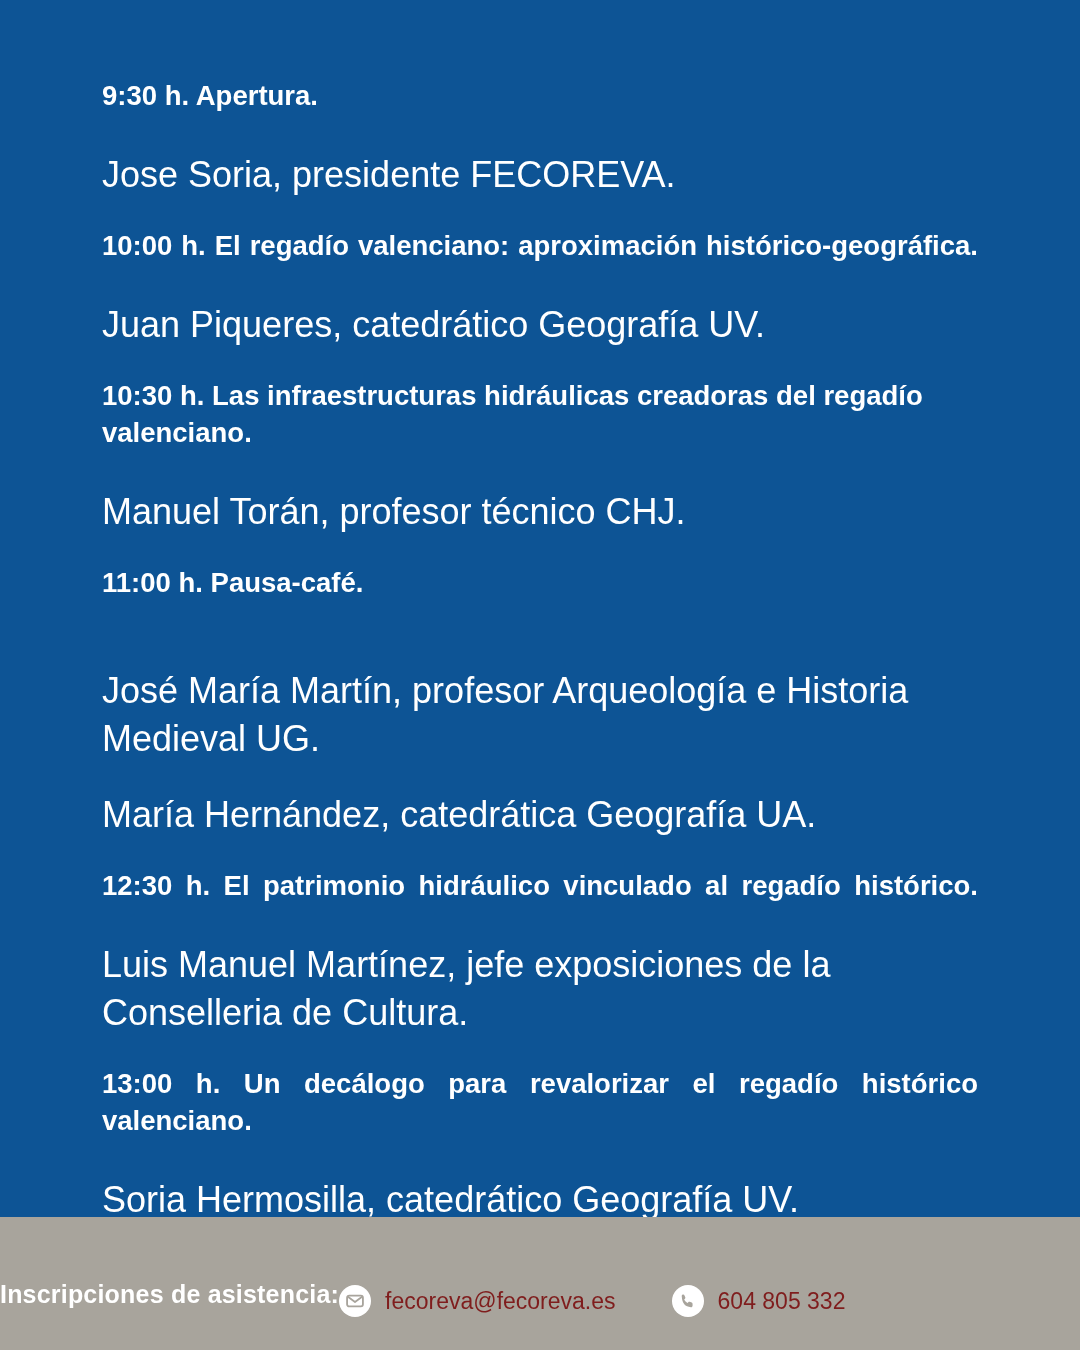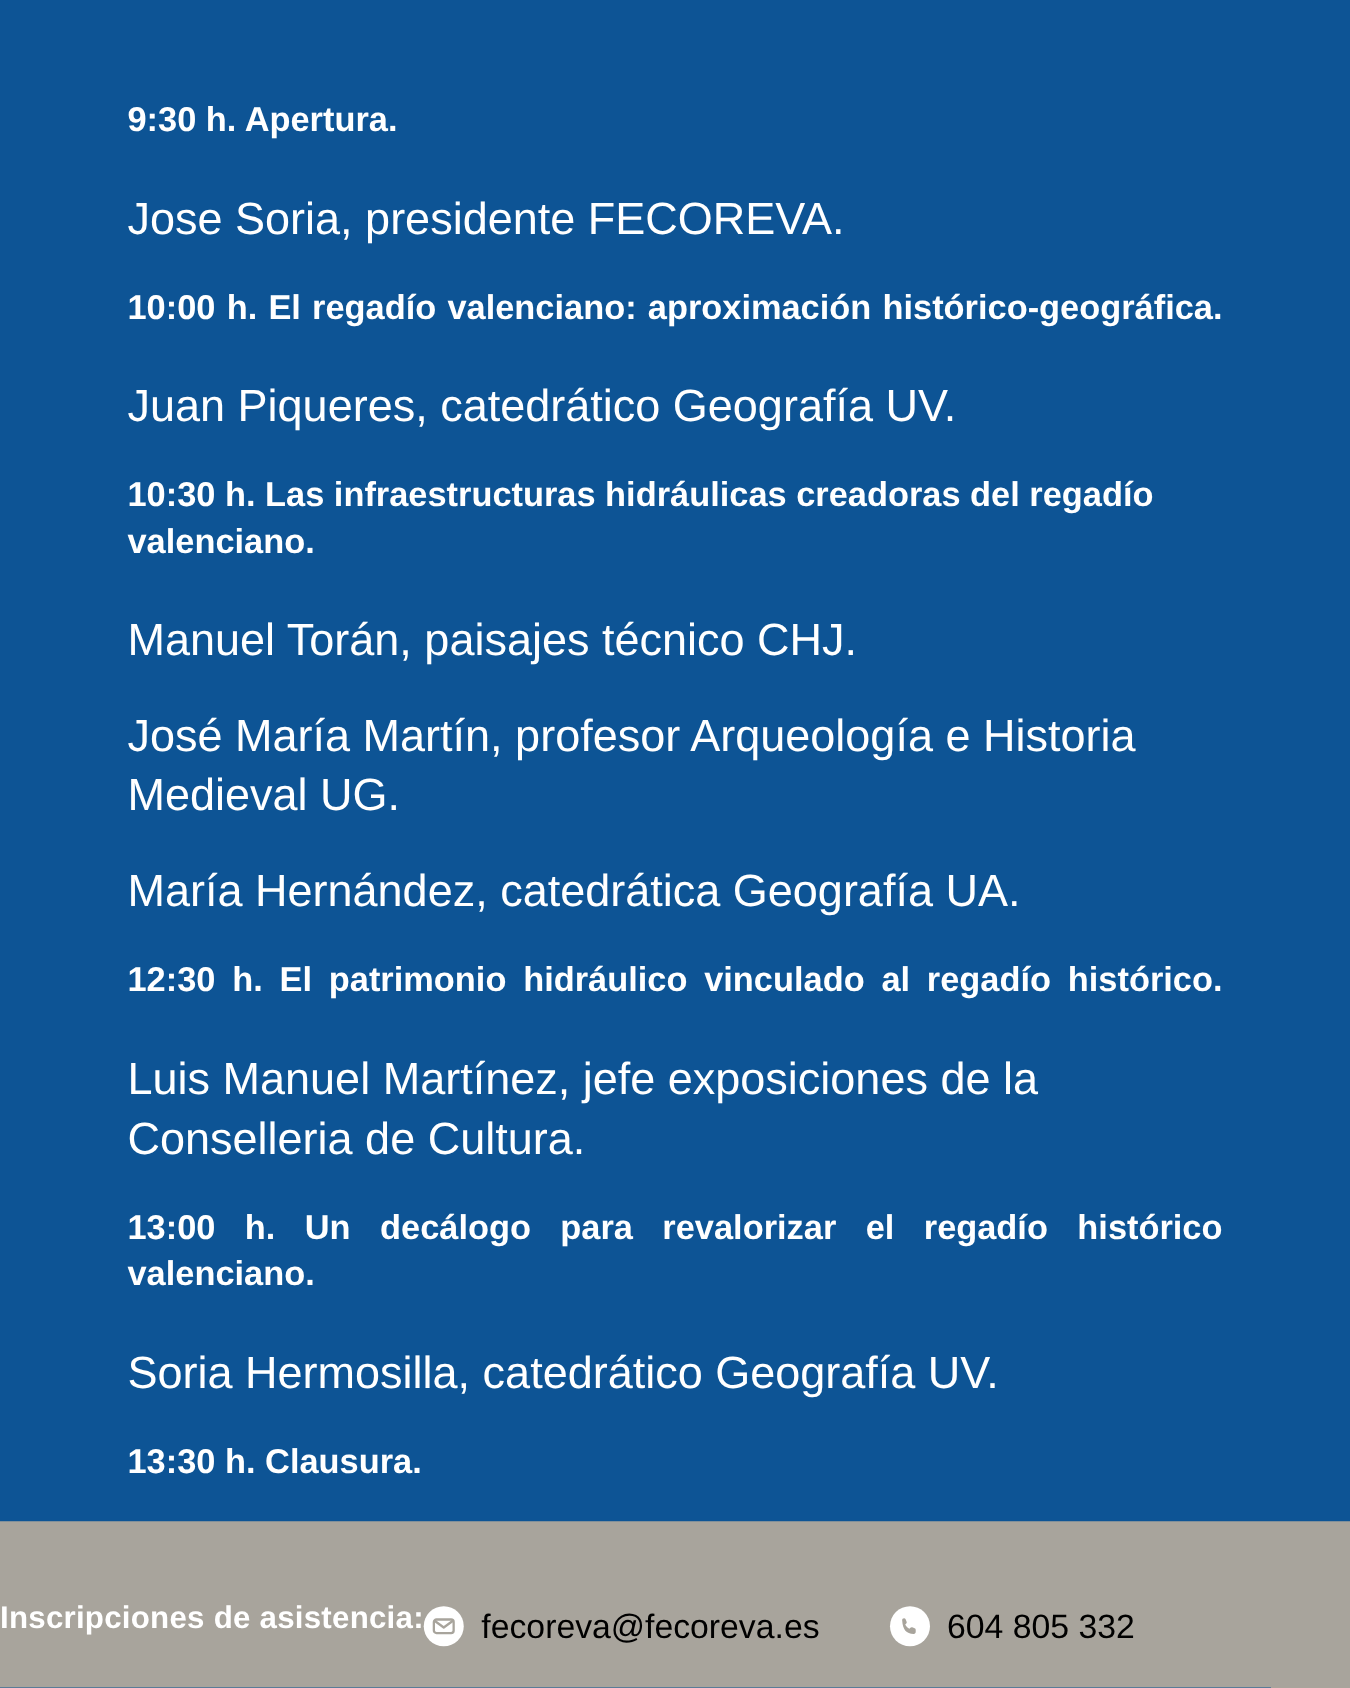--- a/index.html
+++ b/index.html
@@ -84,22 +84,22 @@
     display: flex;
     align-items: center;
     gap: 56px;
   }
   .contact {
     display: flex;
     align-items: center;
     gap: 14px;
   }
   .contact-text {
-    font-size: 27px;
-    color: #000000;
+    font-size: 23px;
+    color: #7f1d1d;
     line-height: 1;
   }
   .icon-circle {
     width: 32px;
     height: 32px;
     border-radius: 50%;
     background: #ffffff;
     display: flex;
     align-items: center;
     justify-content: center;
@@ -121,23 +121,26 @@
       <p class="entry-speaker">Jose Soria, presidente FECOREVA.</p>
     </div>
 
     <div class="entry">
       <p class="entry-title">10:00 h. El regadío valenciano: aproximación histórico-geográfica.</p>
       <p class="entry-speaker">Juan Piqueres, catedrático Geografía UV.</p>
     </div>
 
     <div class="entry">
       <p class="entry-title nojustify">10:30 h. Las infraestructuras hidráulicas creadoras del regadío valenciano.</p>
-      <p class="entry-speaker">Manuel Torán, paisajes técnico CHJ.</p>
+      <p class="entry-speaker">Manuel Torán, profesor técnico CHJ.</p>
     </div>
 
+    <div class="entry">
+      <p class="entry-title nojustify">11:00 h. Pausa-café.</p>
+    </div>
 
     <div class="entry">
       <p class="entry-speaker">José María Martín, profesor Arqueología e Historia Medieval UG.</p>
     </div>
 
     <div class="entry">
       <p class="entry-speaker">María Hernández, catedrática Geografía UA.</p>
     </div>
 
     <div class="entry">

